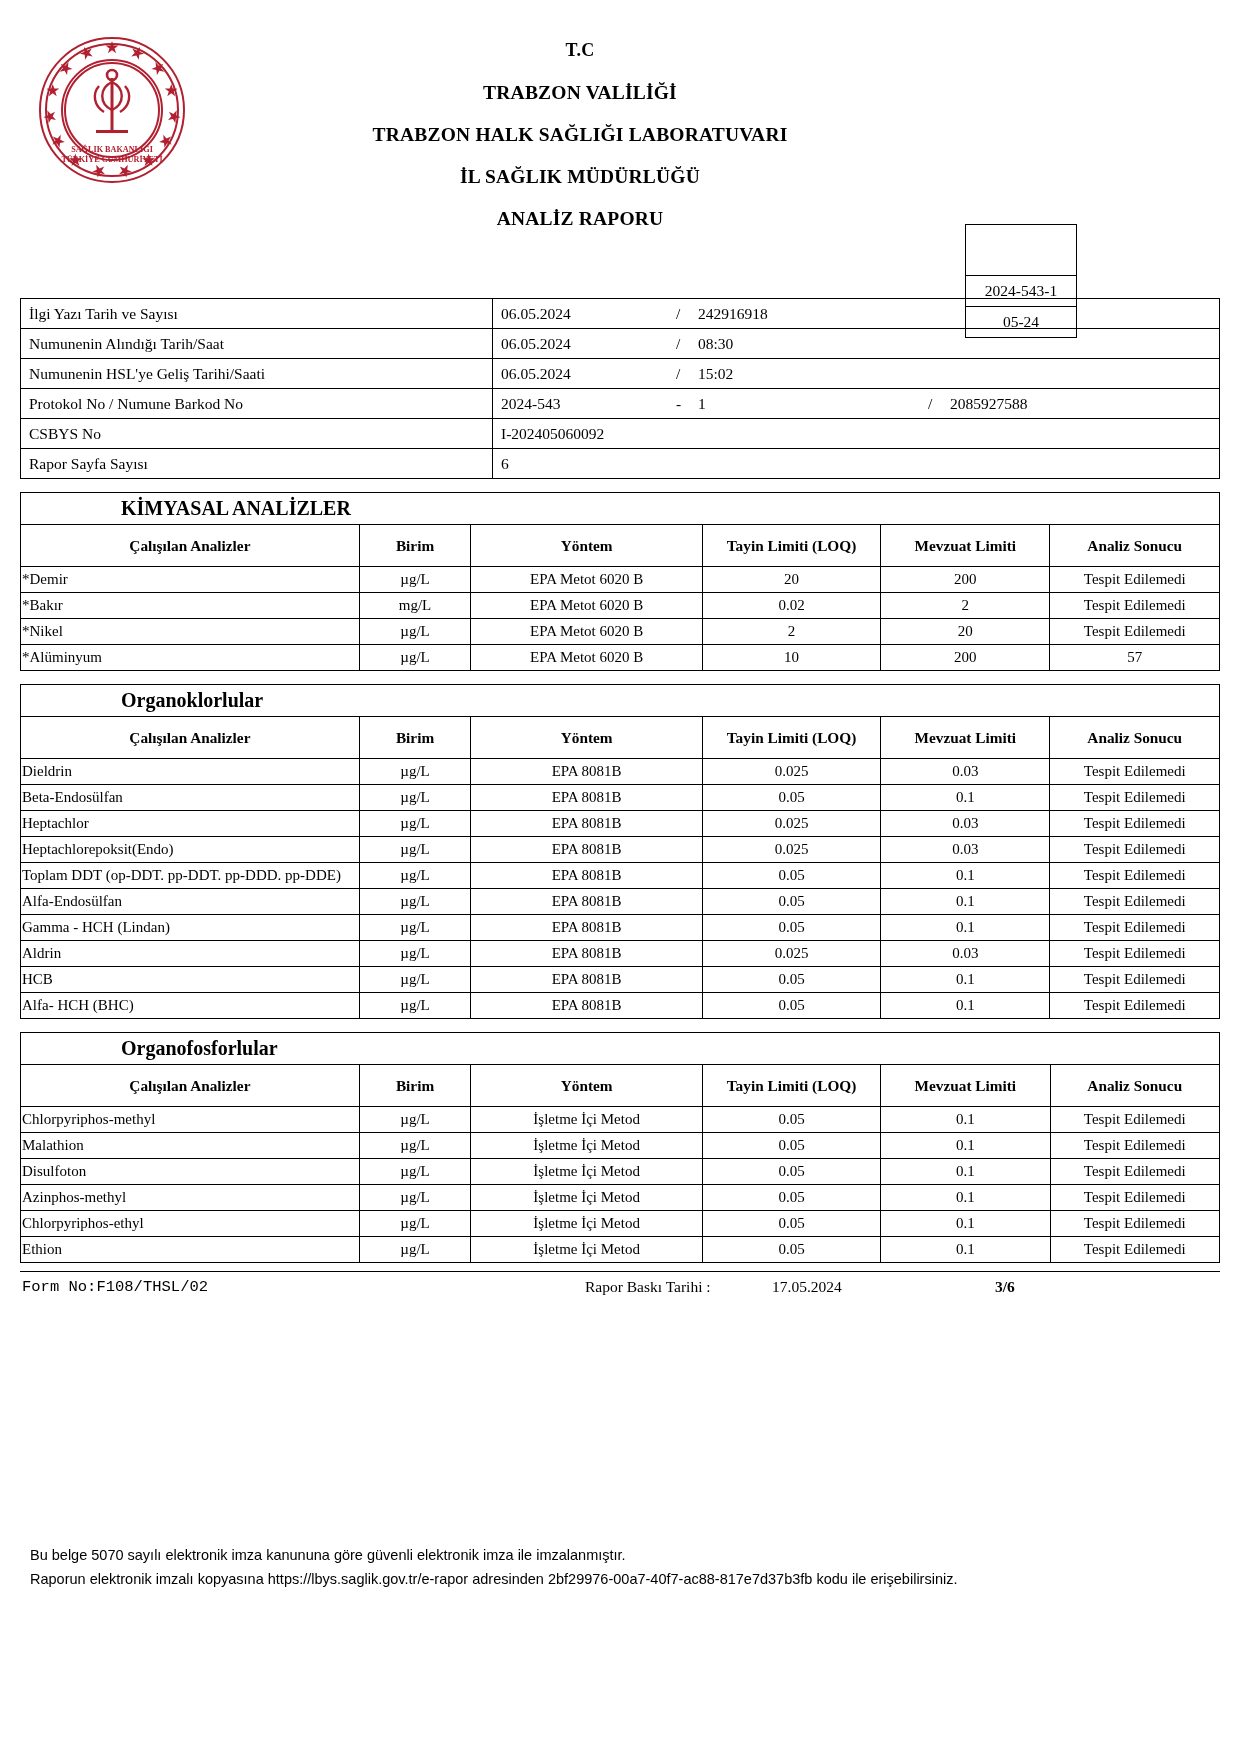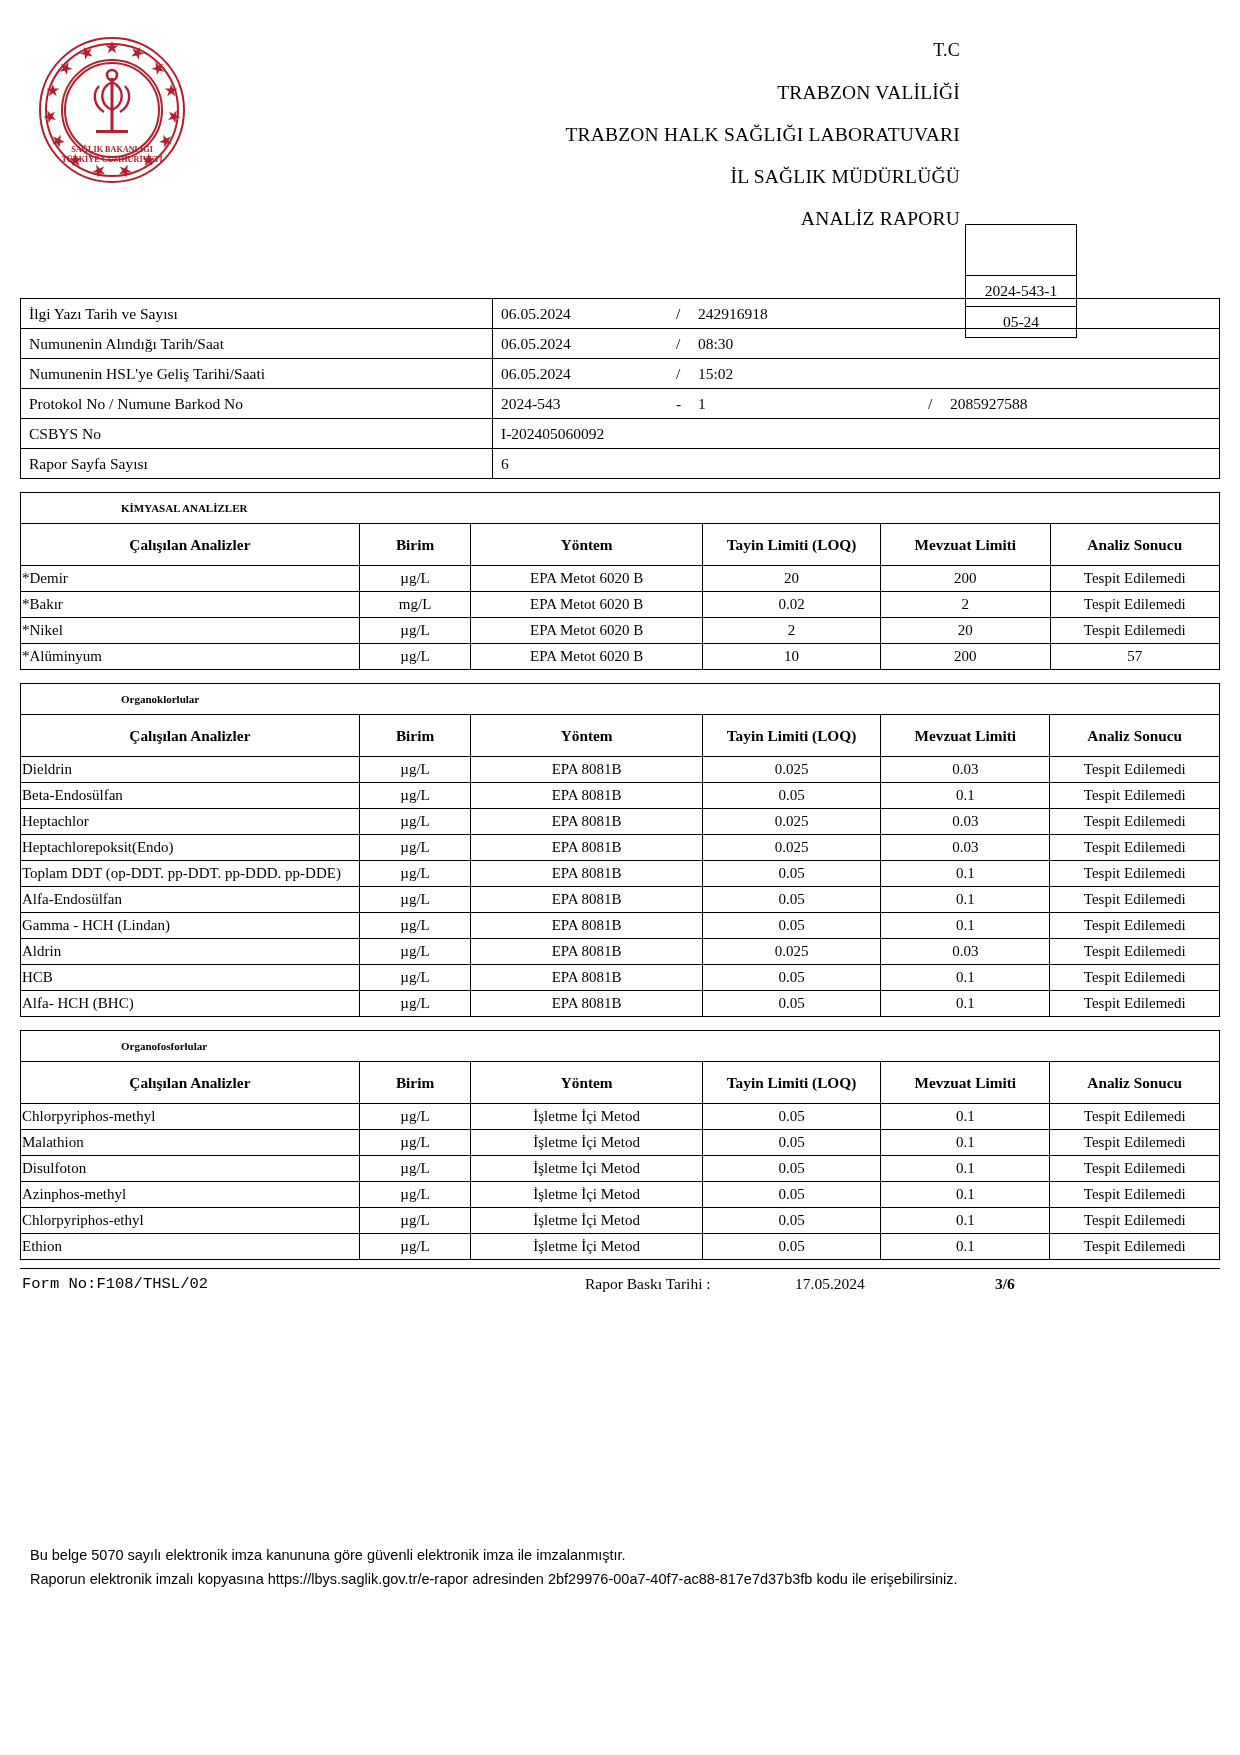--- a/index.html
+++ b/index.html
@@ -36,26 +36,25 @@
     height: 152px;
   }
   .titles {
     position: absolute;
     left: 180px;
     right: 260px;
     top: 40px;
     text-align: center;
   }
   .titles div {
-    font-weight: normal;
+    font-weight: bold;
     font-size: 19.5px;
     letter-spacing: 0.2px;
     margin-bottom: 20px;
     white-space: nowrap;
-    text-align: right;
   }
   .titles div.t1 { font-size: 18px; margin-bottom: 21px; }
   .titles div.t4 { margin-bottom: 9px; }
 
   .refbox {
     position: absolute;
     right: 143px;
     top: 176px;
     width: 110px;
     border: 1.6px solid #000;
@@ -106,21 +105,21 @@
     vertical-align: middle;
   }
   .an-table th {
     font-weight: bold;
     text-align: center;
     height: 33px;
     font-size: 15.3px;
   }
   .an-table .sect-title {
     font-weight: bold;
-    font-size: 11px;
+    font-size: 20px;
     text-align: left;
     padding-left: 100px;
     height: 22px;
     border-left: none;
     border-right: none;
     border-top: none;
   }
   .an-table td.name {
     text-align: left;
     padding-left: 1px;
@@ -139,21 +138,21 @@
   .footer-line {
     margin-top: 8px;
     border-top: 1.4px solid #000;
     padding-top: 6px;
     position: relative;
     height: 24px;
     font-size: 15.5px;
   }
   .footer-line .formno { position: absolute; left: 2px; top: 6px; font-family: Liberation Mono, monospace; }
   .footer-line .rbt    { position: absolute; left: 565px; top: 6px; }
-  .footer-line .rbd    { position: absolute; left: 775px; top: 6px; text-align: right; }
+  .footer-line .rbd    { position: absolute; left: 752px; top: 6px; text-align: right; }
   .footer-line .pg     { position: absolute; left: 975px; top: 6px; font-weight: bold; }
 
   .legal {
     position: absolute;
     left: 30px;
     top: 1543px;
     font-family: "Liberation Sans", "DejaVu Sans", sans-serif;
     font-size: 14.5px;
     line-height: 24px;
   }

